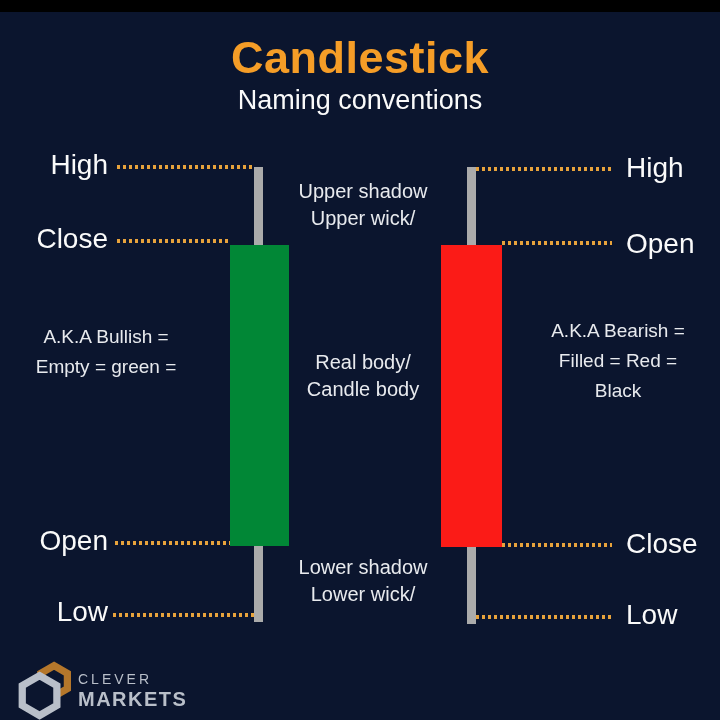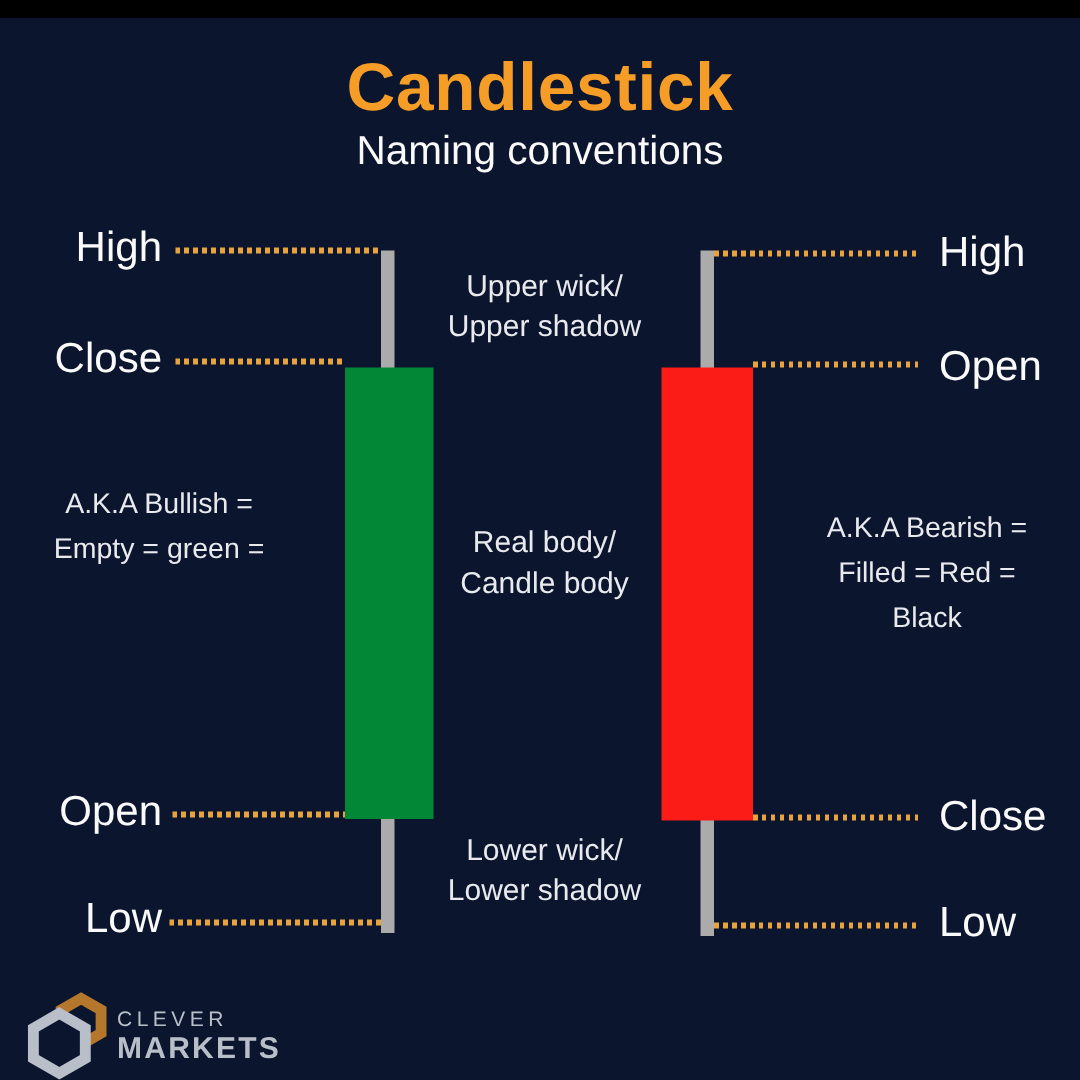--- a/index.html
+++ b/index.html
@@ -71,21 +71,21 @@
   .an-upper { top: 166px; }
   .an-body  { top: 337px; }
   .an-lower { top: 542px; }
 
   
   .aka {
     position: absolute; width: 180px; text-align: center;
     color: var(--annotation-text, #E8EAEE); font-size: 19px; line-height: 30px;
   }
   .aka.left  { left: 16px;  top: 310px; }
-  .aka.right { left: 528px; top: 326px; }
+  .aka.right { left: 528px; top: 304px; }
 
   
   .logo { position: absolute; left: 16px; top: 648px; display: flex; align-items: center; }
   .logo svg { display: block; }
   .hex-gray   { fill: var(--background, #0B152E); stroke: var(--logo-text, #B9BFC9); stroke-width: 8; }
   .hex-orange { fill: none; stroke: var(--logo-accent, #B5772B); stroke-width: 8; }
   .logo-text { margin-left: 4px; }
   .logo-line1 {
     font-size: 14px; letter-spacing: 3px;
     color: var(--logo-text, #B9BFC9);
@@ -123,30 +123,30 @@
   <div class="price-label left pl-l-close">Close</div>
   <div class="price-label left pl-l-open">Open</div>
   <div class="price-label left pl-l-low">Low</div>
 
   <div class="price-label right pl-r-high">High</div>
   <div class="price-label right pl-r-open">Open</div>
   <div class="price-label right pl-r-close">Close</div>
   <div class="price-label right pl-r-low">Low</div>
 
   <div class="anatomy an-upper">
+    <div>Upper shadow</div>
     <div>Upper wick/</div>
-    <div>Upper shadow</div>
   </div>
   <div class="anatomy an-body">
     <div>Real body/</div>
     <div>Candle body</div>
   </div>
   <div class="anatomy an-lower">
+    <div>Lower shadow</div>
     <div>Lower wick/</div>
-    <div>Lower shadow</div>
   </div>
 
   <div class="aka left">
     <div>A.K.A Bullish =</div>
     <div>Empty = green =</div>
   </div>
   <div class="aka right">
     <div>A.K.A Bearish =</div>
     <div>Filled = Red =</div>
     <div>Black</div>

